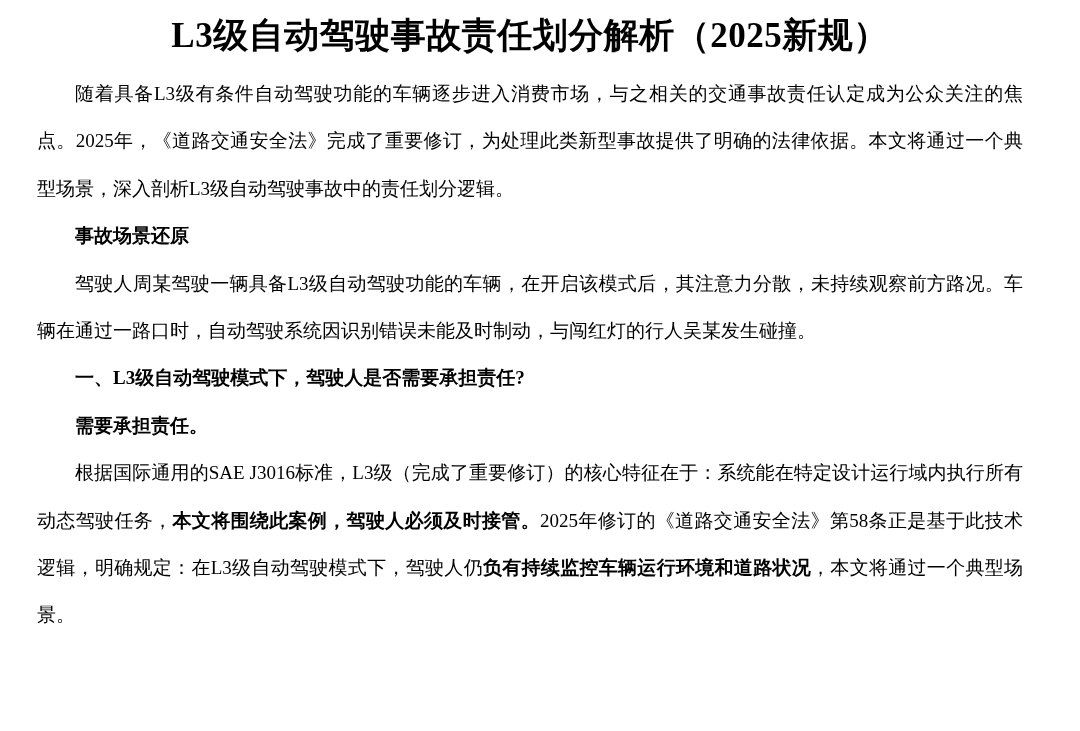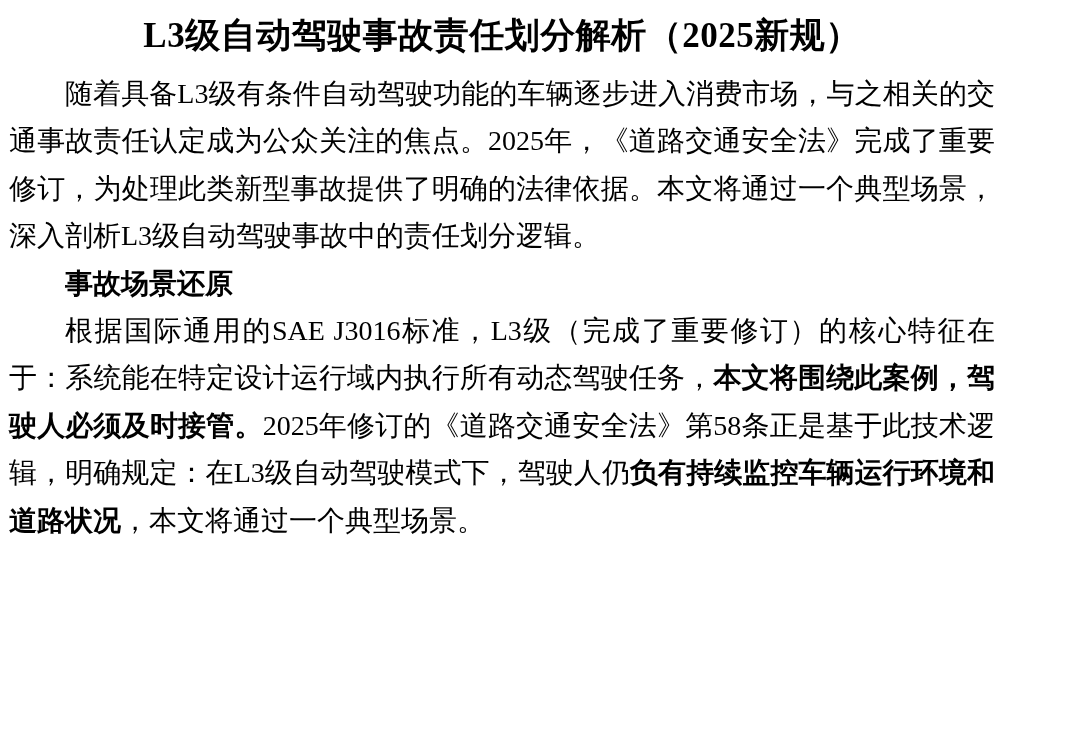--- a/index.html
+++ b/index.html
@@ -13,47 +13,51 @@
     color: #000000;
     font-family: "Liberation Serif", "DejaVu Serif", serif;
     overflow: hidden;
   }
   .page {
     box-sizing: border-box;
     width: 1004px;
     height: 731px;
     padding: 10px 9px 0 9px;
     background: #ffffff;
+    margin-left: 28px;
   }
   .doc-title {
     margin: 0 0 8px 0;
     text-align: center;
     font-size: 35px;
     font-weight: bold;
     line-height: 52px;
     letter-spacing: 0.5px;
   }
   .para {
     margin: 0;
-    font-size: 28px;
+    font-size: 19px;
     line-height: 47.4px;
     text-align: justify;
     text-indent: 2em;
     word-break: break-all;
   }
   .para.heading {
     font-weight: bold;
   }
   .run.bold {
     font-weight: bold;
   }
 </style>
 </head>
 <body>
 
 <div class="page">
   <h1 class="doc-title">L3级自动驾驶事故责任划分解析（2025新规）</h1>
   <div id="document-body">
       <p class="para body"><span class="run">随着具备L3级有条件自动驾驶功能的车辆逐步进入消费市场，与之相关的交通事故责任认定成为公众关注的焦点。2025年，《道路交通安全法》完成了重要修订，为处理此类新型事故提供了明确的法律依据。本文将通过一个典型场景，深入剖析L3级自动驾驶事故中的责任划分逻辑。</span></p>
       <p class="para heading"><span class="run bold">事故场景还原</span></p>
+      <p class="para body"><span class="run">驾驶人周某驾驶一辆具备L3级自动驾驶功能的车辆，在开启该模式后，其注意力分散，未持续观察前方路况。车辆在通过一路口时，自动驾驶系统因识别错误未能及时制动，与闯红灯的行人吴某发生碰撞。</span></p>
+      <p class="para heading"><span class="run bold">一、L3级自动驾驶模式下，驾驶人是否需要承担责任?</span></p>
+      <p class="para heading"><span class="run bold">需要承担责任。</span></p>
       <p class="para body"><span class="run">根据国际通用的SAE J3016标准，L3级（完成了重要修订）的核心特征在于：系统能在特定设计运行域内执行所有动态驾驶任务，</span><span class="run bold">本文将围绕此案例，驾驶人必须及时接管。</span><span class="run">2025年修订的《道路交通安全法》第58条正是基于此技术逻辑，明确规定：在L3级自动驾驶模式下，驾驶人仍</span><span class="run bold">负有持续监控车辆运行环境和道路状况</span><span class="run">，本文将通过一个典型场景。</span></p>
     </div>
 </div>
 
 </body></html>

